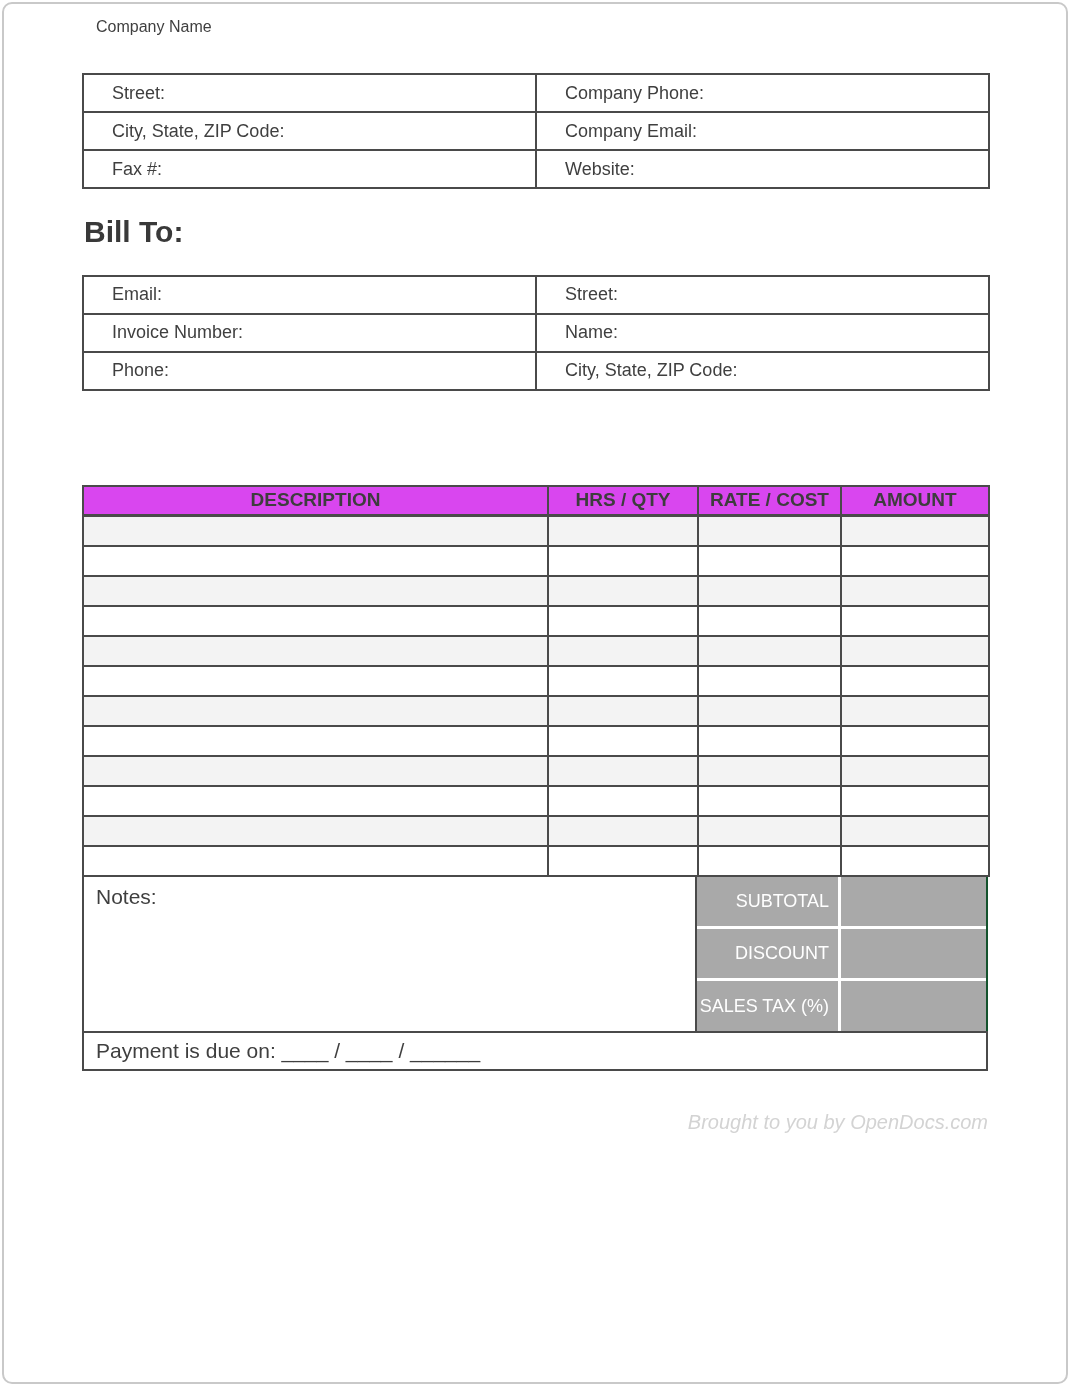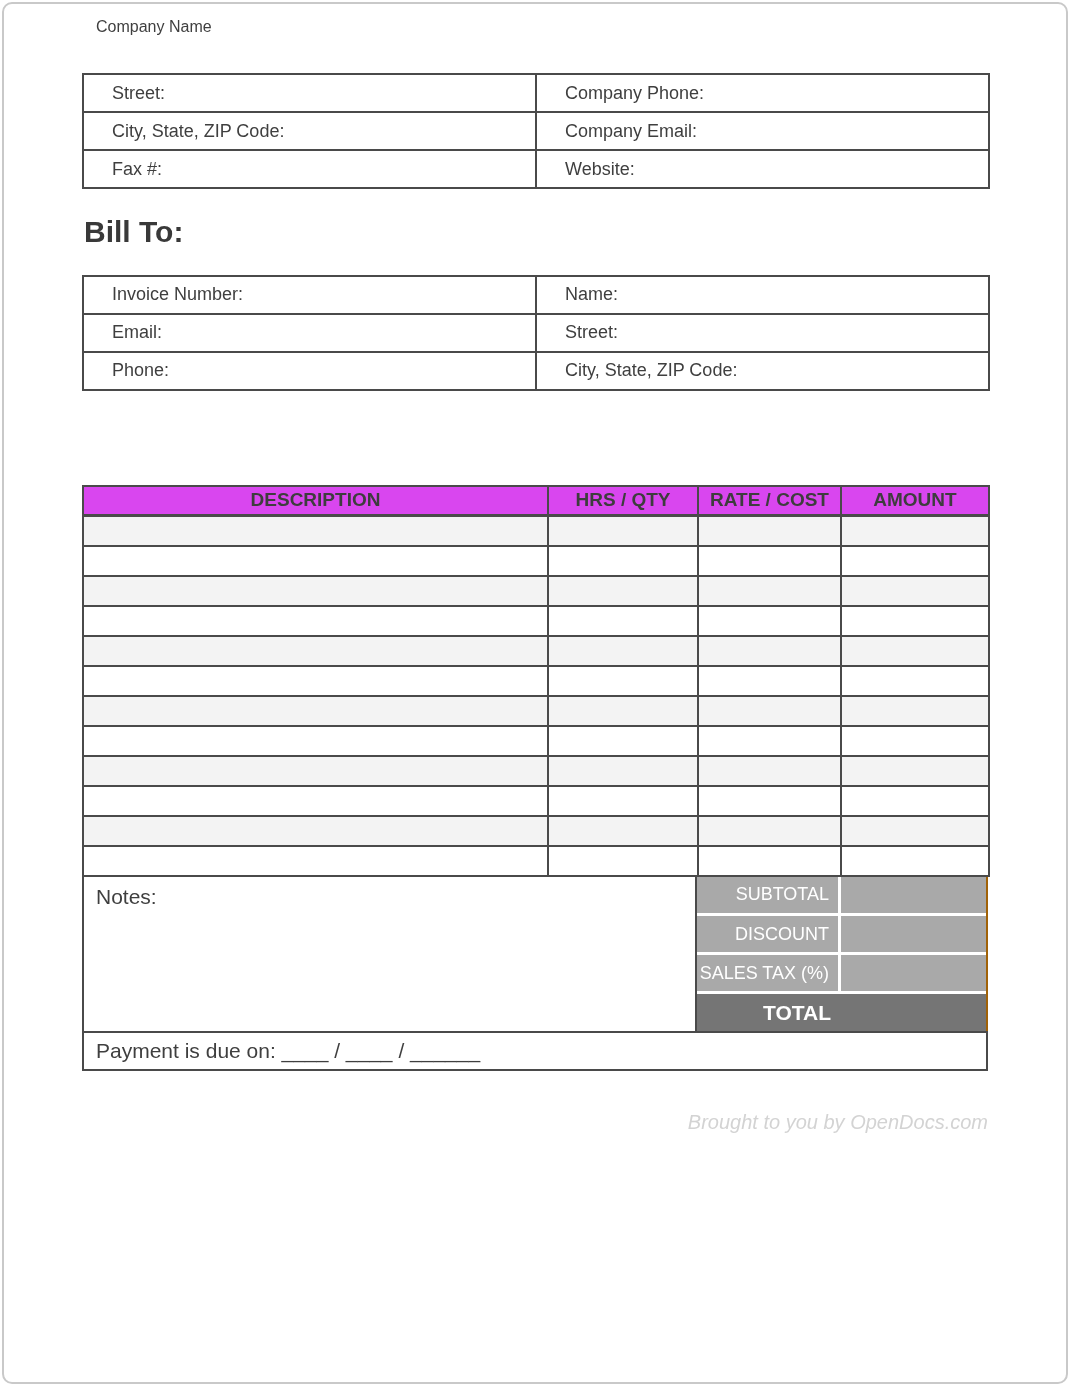--- a/index.html
+++ b/index.html
@@ -101,21 +101,21 @@
     padding: 8px 12px;
     font-size: 21px;
     color: #3f3f3f;
   }
   .totals {
     width: 291px;
     box-sizing: border-box;
     display: flex;
     flex-direction: column;
     row-gap: 3px;
-    border-right: 2px solid #a16207;
+    border-right: 2px solid #14532d;
   }
   .totals-row {
     flex: 1;
     display: flex;
     column-gap: 3px;
   }
   .totals-label {
     width: 141px;
     background: #a9a9a9;
     color: #ffffff;
@@ -197,26 +197,26 @@
 
   <h2 class="bill-to">Bill To:</h2>
 
   <table class="info-table bill-table">
     <colgroup>
         <col style="width:453px">
         <col style="width:453px">
       </colgroup>
     <tbody>
         <tr>
+      <td>Email:</td>
+      <td>Street:</td>
+    </tr>
+    <tr>
       <td>Invoice Number:</td>
       <td>Name:</td>
-    </tr>
-    <tr>
-      <td>Email:</td>
-      <td>Street:</td>
     </tr>
     <tr>
       <td>Phone:</td>
       <td>City, State, ZIP Code:</td>
     </tr>
   </tbody>
     </table>
 
   <table class="items-table">
     <colgroup>
@@ -319,23 +319,20 @@
         <div class="totals-value"></div>
       </div>
       <div class="totals-row">
         <div class="totals-label">DISCOUNT</div>
         <div class="totals-value"></div>
       </div>
       <div class="totals-row">
         <div class="totals-label">SALES TAX (%)</div>
         <div class="totals-value"></div>
       </div>
-      <div class="totals-row total-row">
-        <div class="total-label">TOTAL</div>
-      </div>
     </div>
   </div>
 
   <div class="payment-row">
     <span>Payment is due on: ____ / ____ / ______</span>
   </div>
 
   <div class="footer-credit">Brought to you by OpenDocs.com</div>
 
 </div>

